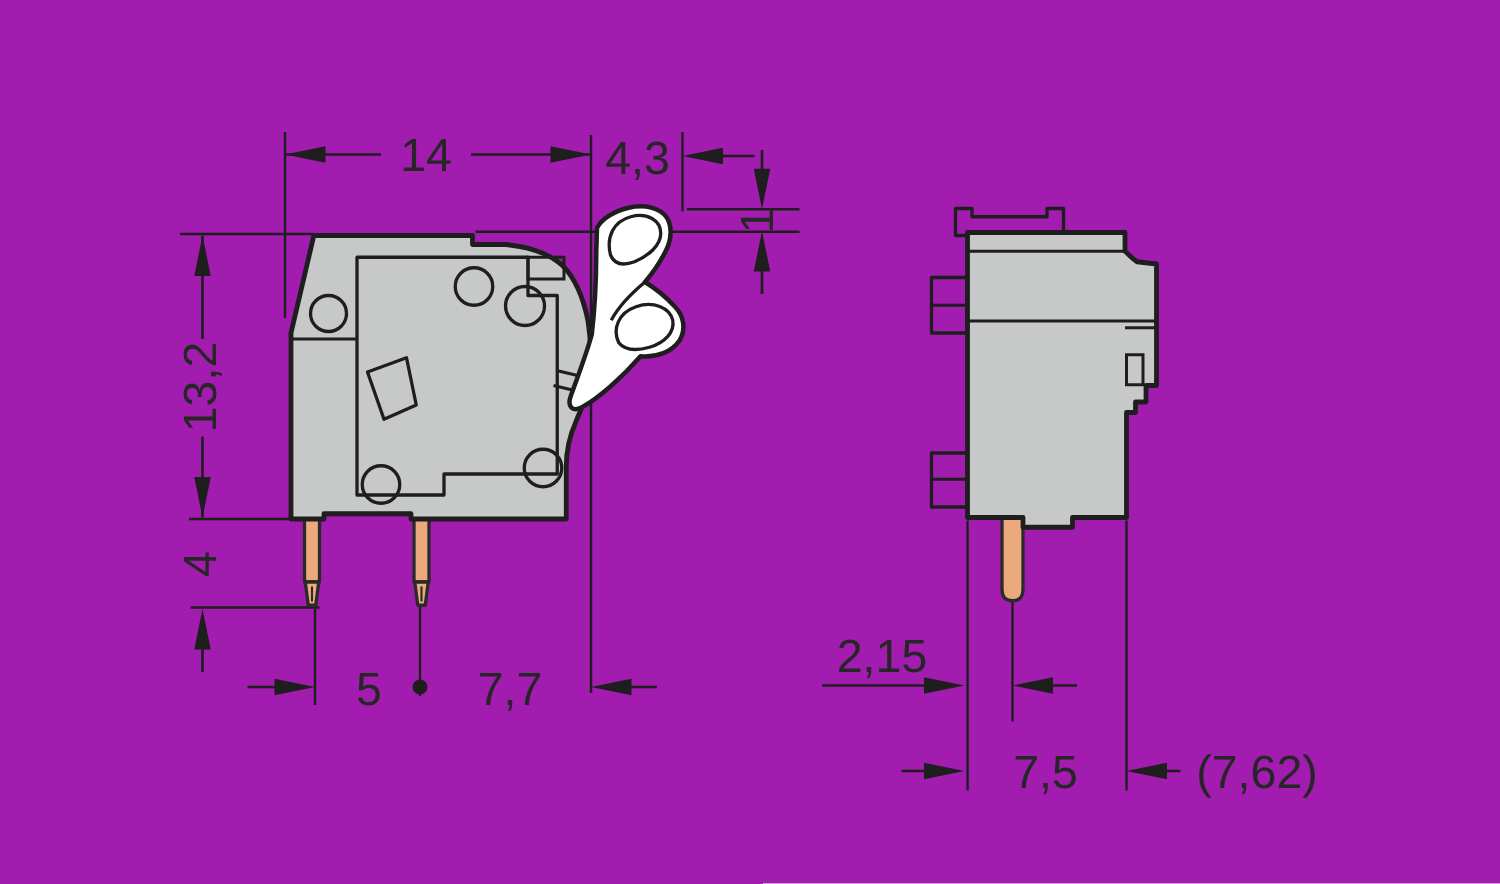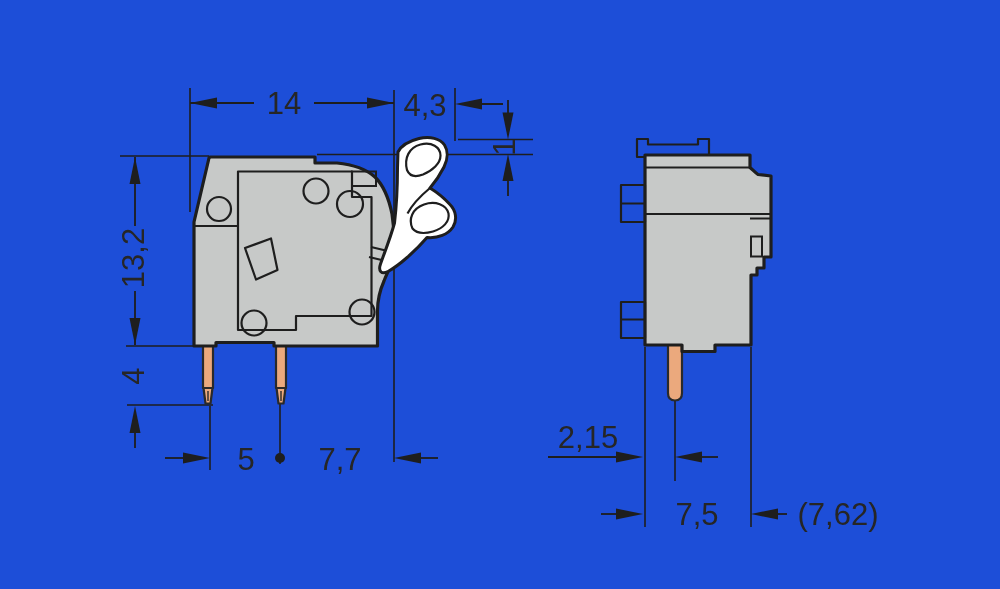--- a/index.html
+++ b/index.html
@@ -4,21 +4,21 @@
 <style>
   html, body {
     margin: 0;
     padding: 0;
     background: #ffffff;
   }
   #stage {
     position: relative;
     width: 1000px;
     height: 589px;
-    background: #1d4ed8;
+    background: #a21caf;
     overflow: hidden;
   }
   svg { display: block; }
   svg text {
     font-family: "Liberation Sans", "DejaVu Sans", sans-serif;
     font-size: 31px;
     fill: #262626;
   }
   .ol  { stroke: #1e1e1e; stroke-width: 3.2; stroke-linejoin: round; }
   .ml  { stroke: #1e1e1e; stroke-width: 2.2; fill: none; stroke-linejoin: round; }

